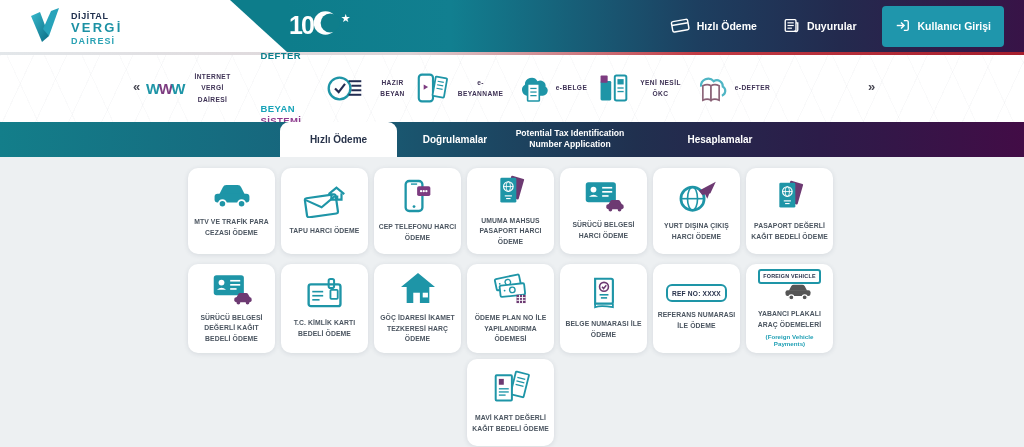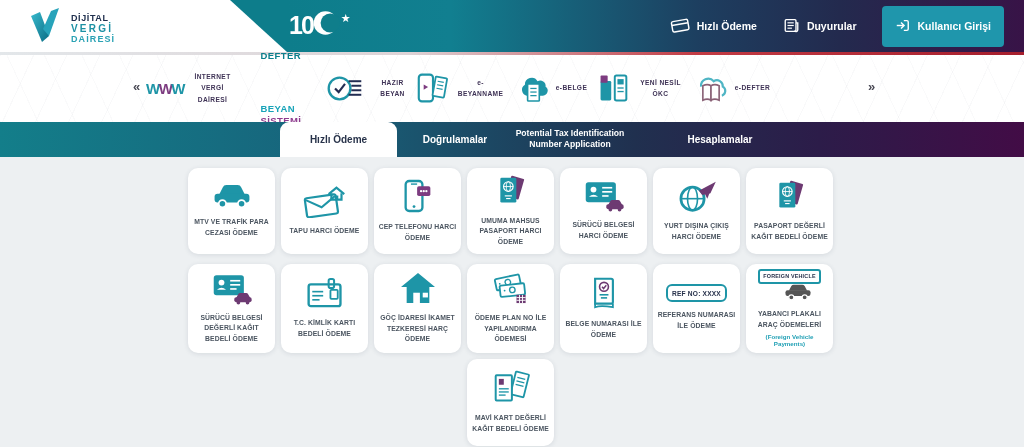--- a/index.html
+++ b/index.html
@@ -9,21 +9,21 @@
   
   .hdr { position:absolute; top:0; left:0; width:100%; height:52px;
          background:linear-gradient(90deg,#0d7d8b 28%,#117f90 44%,#1d3f60 68%,#232a4e 82%,#381347 100%); }
   .hdr-white { position:absolute; inset:0; background:#ffffff;
                clip-path:polygon(0 0,230px 0,287px 100%,0 100%); }
   .hdr-line { position:absolute; top:52px; left:0; width:100%; height:2.5px;
               background:linear-gradient(90deg,#e3e7ea 0%,#ddd3d6 40%,#c23b44 68%,#a51e2d 100%); }
   .brand { position:absolute; left:28px; top:7px; display:flex; align-items:center; gap:9px; cursor:pointer; }
   .brand-text { display:flex; flex-direction:column; line-height:1.12; padding-top:2px; }
   .b0 { font-size:9px; font-weight:800; color:#20304e; letter-spacing:.6px; }
-  .b1 { font-size:10px; font-weight:700; color:#1c91a4; letter-spacing:2.2px; }
+  .b1 { font-size:13px; font-weight:700; color:#1c91a4; letter-spacing:2.2px; }
   .b2 { font-size:9px; font-weight:700; color:#2aa2b4; letter-spacing:1.1px; }
   .cent { position:absolute; left:289px; top:9px; display:flex; align-items:center; }
   .cent-10 { color:#fff; font-size:25px; font-weight:800; letter-spacing:-2px; line-height:1; }
   .cent-star { color:#fff; font-size:11px; margin-left:1px; margin-top:-14px; }
   .hdr-actions { position:absolute; right:20px; top:0; height:52px; display:flex; align-items:center; gap:26px; }
   .hact { display:flex; align-items:center; gap:7px; color:#fff; font-size:10.5px; font-weight:600; cursor:pointer; }
   .login { display:flex; align-items:center; gap:7px; background:#1f96ac; border:none; color:#fff;
            font-family:inherit; font-size:10.5px; font-weight:700; padding:12px 13px; border-radius:4px; cursor:pointer; }
 
   

